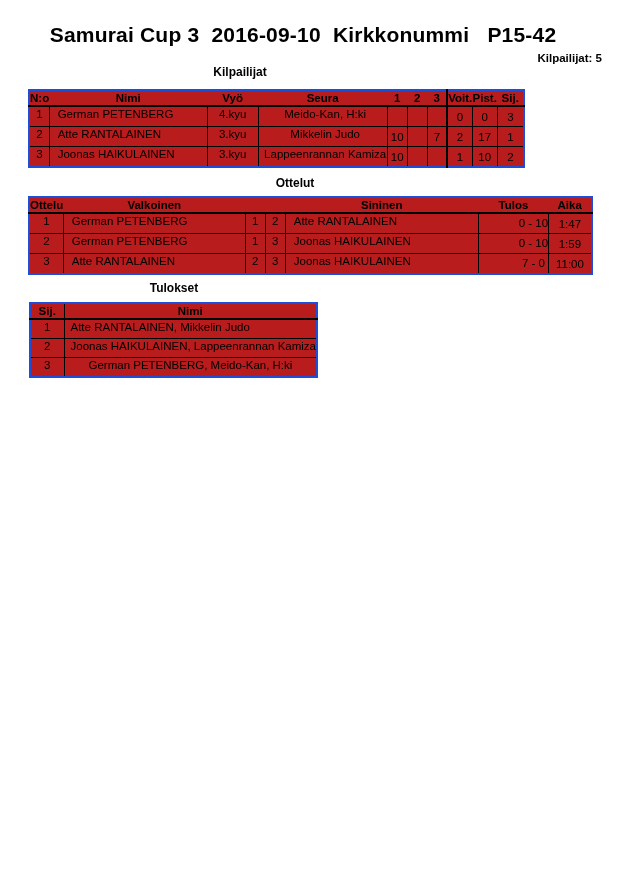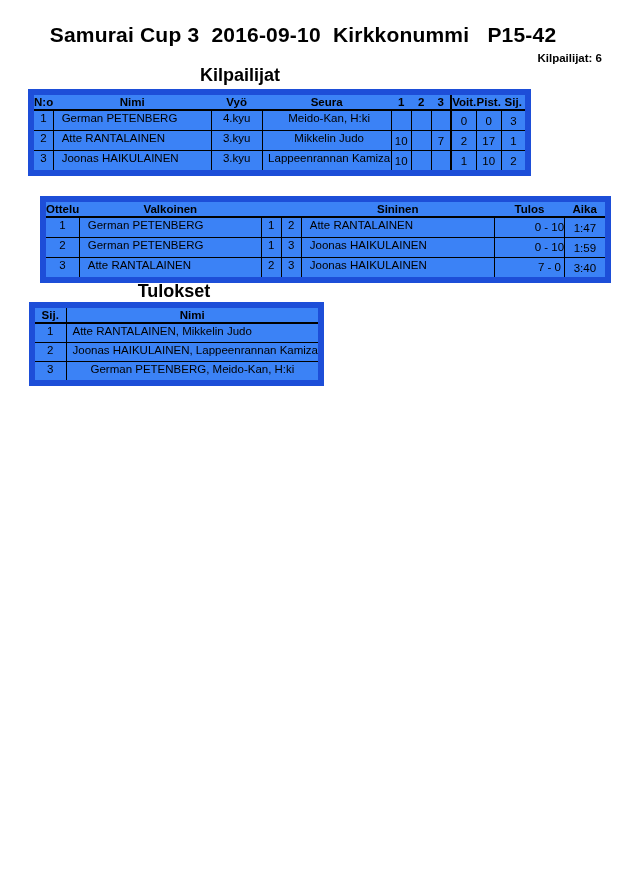--- a/index.html
+++ b/index.html
@@ -10,60 +10,60 @@
   .title {
     position:absolute; top:23px; left:0; width:606px; text-align:center;
     font-size:21px; font-weight:bold; white-space:pre; letter-spacing:0.2px;
   }
   .count {
     position:absolute; top:52px; right:28px;
     font-size:11.5px; font-weight:bold;
   }
   .heading {
     position:absolute; width:200px; text-align:center;
-    font-size:18px; font-weight:bold;
+    font-size:12px; font-weight:bold;
   }
   #heading-kilpailijat { top:65px;  left:140px; }
   #heading-ottelut     { top:176px; left:195px; }
   #heading-tulokset    { top:281px; left:74px;  }
 
   table {
     position:absolute; border-collapse:collapse; table-layout:fixed;
-    border:6px solid #1d4ed8; background:#3b82f6;
+    border:2px solid #1d4ed8; background:#b91c1c;
   }
   td {
     padding:0; white-space:nowrap; overflow:visible;
     font-size:11.5px; line-height:13px;
   }
   thead td {
     font-weight:bold; text-align:center; vertical-align:middle;
     height:14px; border:none; border-bottom:2px solid #000;
   }
   tbody td { border:1px solid #000; height:17px; }
 
   #table-kilpailijat { left:28px; top:89px;  }
-  #table-ottelut     { left:28px; top:196px;margin-left:12px; }
+  #table-ottelut     { left:28px; top:196px; }
   #table-tulokset    { left:29px; top:302px; }
 
   .vtop  { vertical-align:top;    padding-top:1px; }
   .vmid  { vertical-align:middle;padding-left:40px; }
   .vbot  { vertical-align:bottom; padding-bottom:2px; }
   .ctr   { text-align:center; }
   .name  { text-align:left; padding-left:8px; }
   .club  { text-align:center; padding-left:5px; }
   .bl2   { border-left:2px solid #000 !important; }
   #table-tulokset thead td.hdiv { border-right:1px solid #000; }
 </style>
 </head>
 <body>
 
 <div class="page">
 
   <div class="title">Samurai Cup 3  2016-09-10  Kirkkonummi   P15-42</div>
-  <div class="count">Kilpailijat: 6</div>
+  <div class="count">Kilpailijat: 5</div>
 
   <div id="heading-kilpailijat" class="heading">Kilpailijat</div>
   <table id="table-kilpailijat">
     <colgroup>
       <col style="width:19px">
         <col style="width:158px">
         <col style="width:51px">
         <col style="width:129px">
       <col style="width:20px">
         <col style="width:20px">
@@ -119,20 +119,21 @@
         <td class="ctr vbot">10</td>
         <td class="ctr vbot"></td>
         <td class="ctr vbot"></td>
         <td class="ctr vbot bl2">1</td>
         <td class="ctr vbot">10</td>
         <td class="ctr vbot">2</td>
       </tr>
     </tbody>
   </table>
 
+  <div id="heading-ottelut" class="heading">Ottelut</div>
   <table id="table-ottelut">
     <colgroup>
       <col style="width:28px">
         <col style="width:182px">
         <col style="width:20px">
         <col style="width:20px">
       <col style="width:193px">
         <col style="width:44px">
         <col style="width:43px">
     </colgroup>
@@ -166,21 +167,21 @@
         <td class="ctr vmid">0 - 10</td>
         <td class="ctr vbot">1:59</td>
       </tr>
       <tr>
         <td class="ctr vtop">3</td>
         <td class="name vtop">Atte RANTALAINEN</td>
         <td class="ctr vtop">2</td>
         <td class="ctr vtop">3</td>
         <td class="name vtop">Joonas HAIKULAINEN</td>
         <td class="ctr vmid">7 - 0</td>
-        <td class="ctr vbot">3:40</td>
+        <td class="ctr vbot">11:00</td>
       </tr>
     </tbody>
   </table>
 
   <div id="heading-tulokset" class="heading">Tulokset</div>
   <table id="table-tulokset">
     <colgroup>
       <col style="width:34px">
         <col style="width:250px">
     </colgroup>

